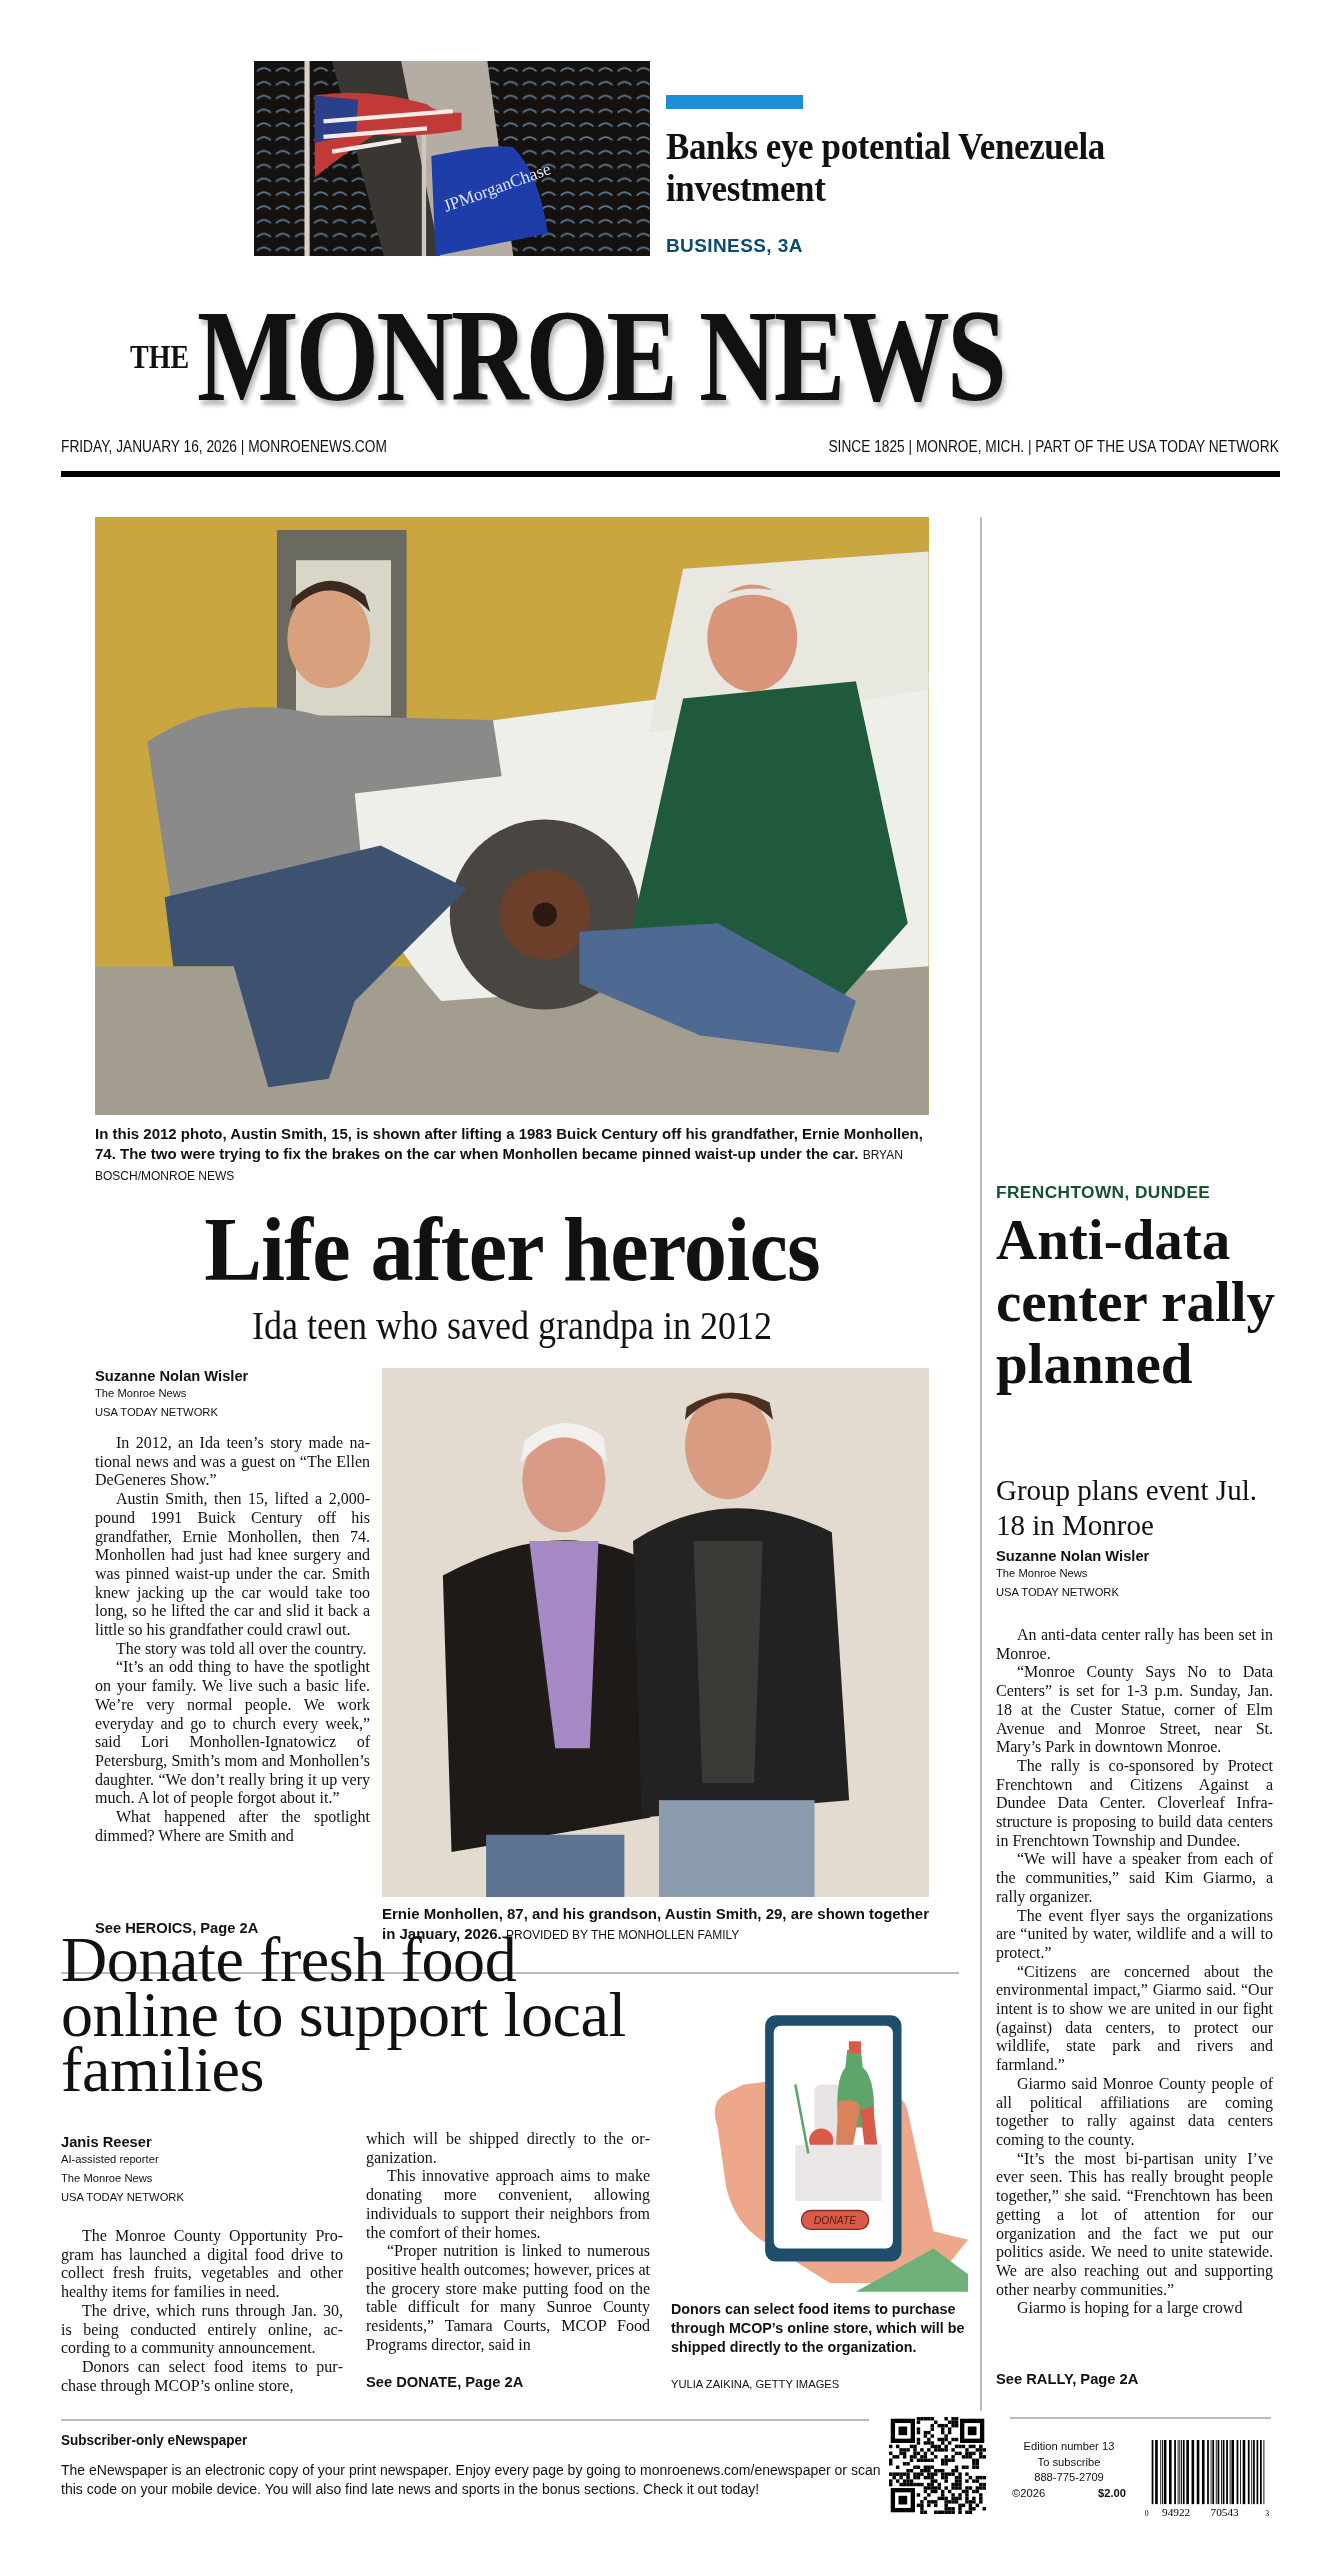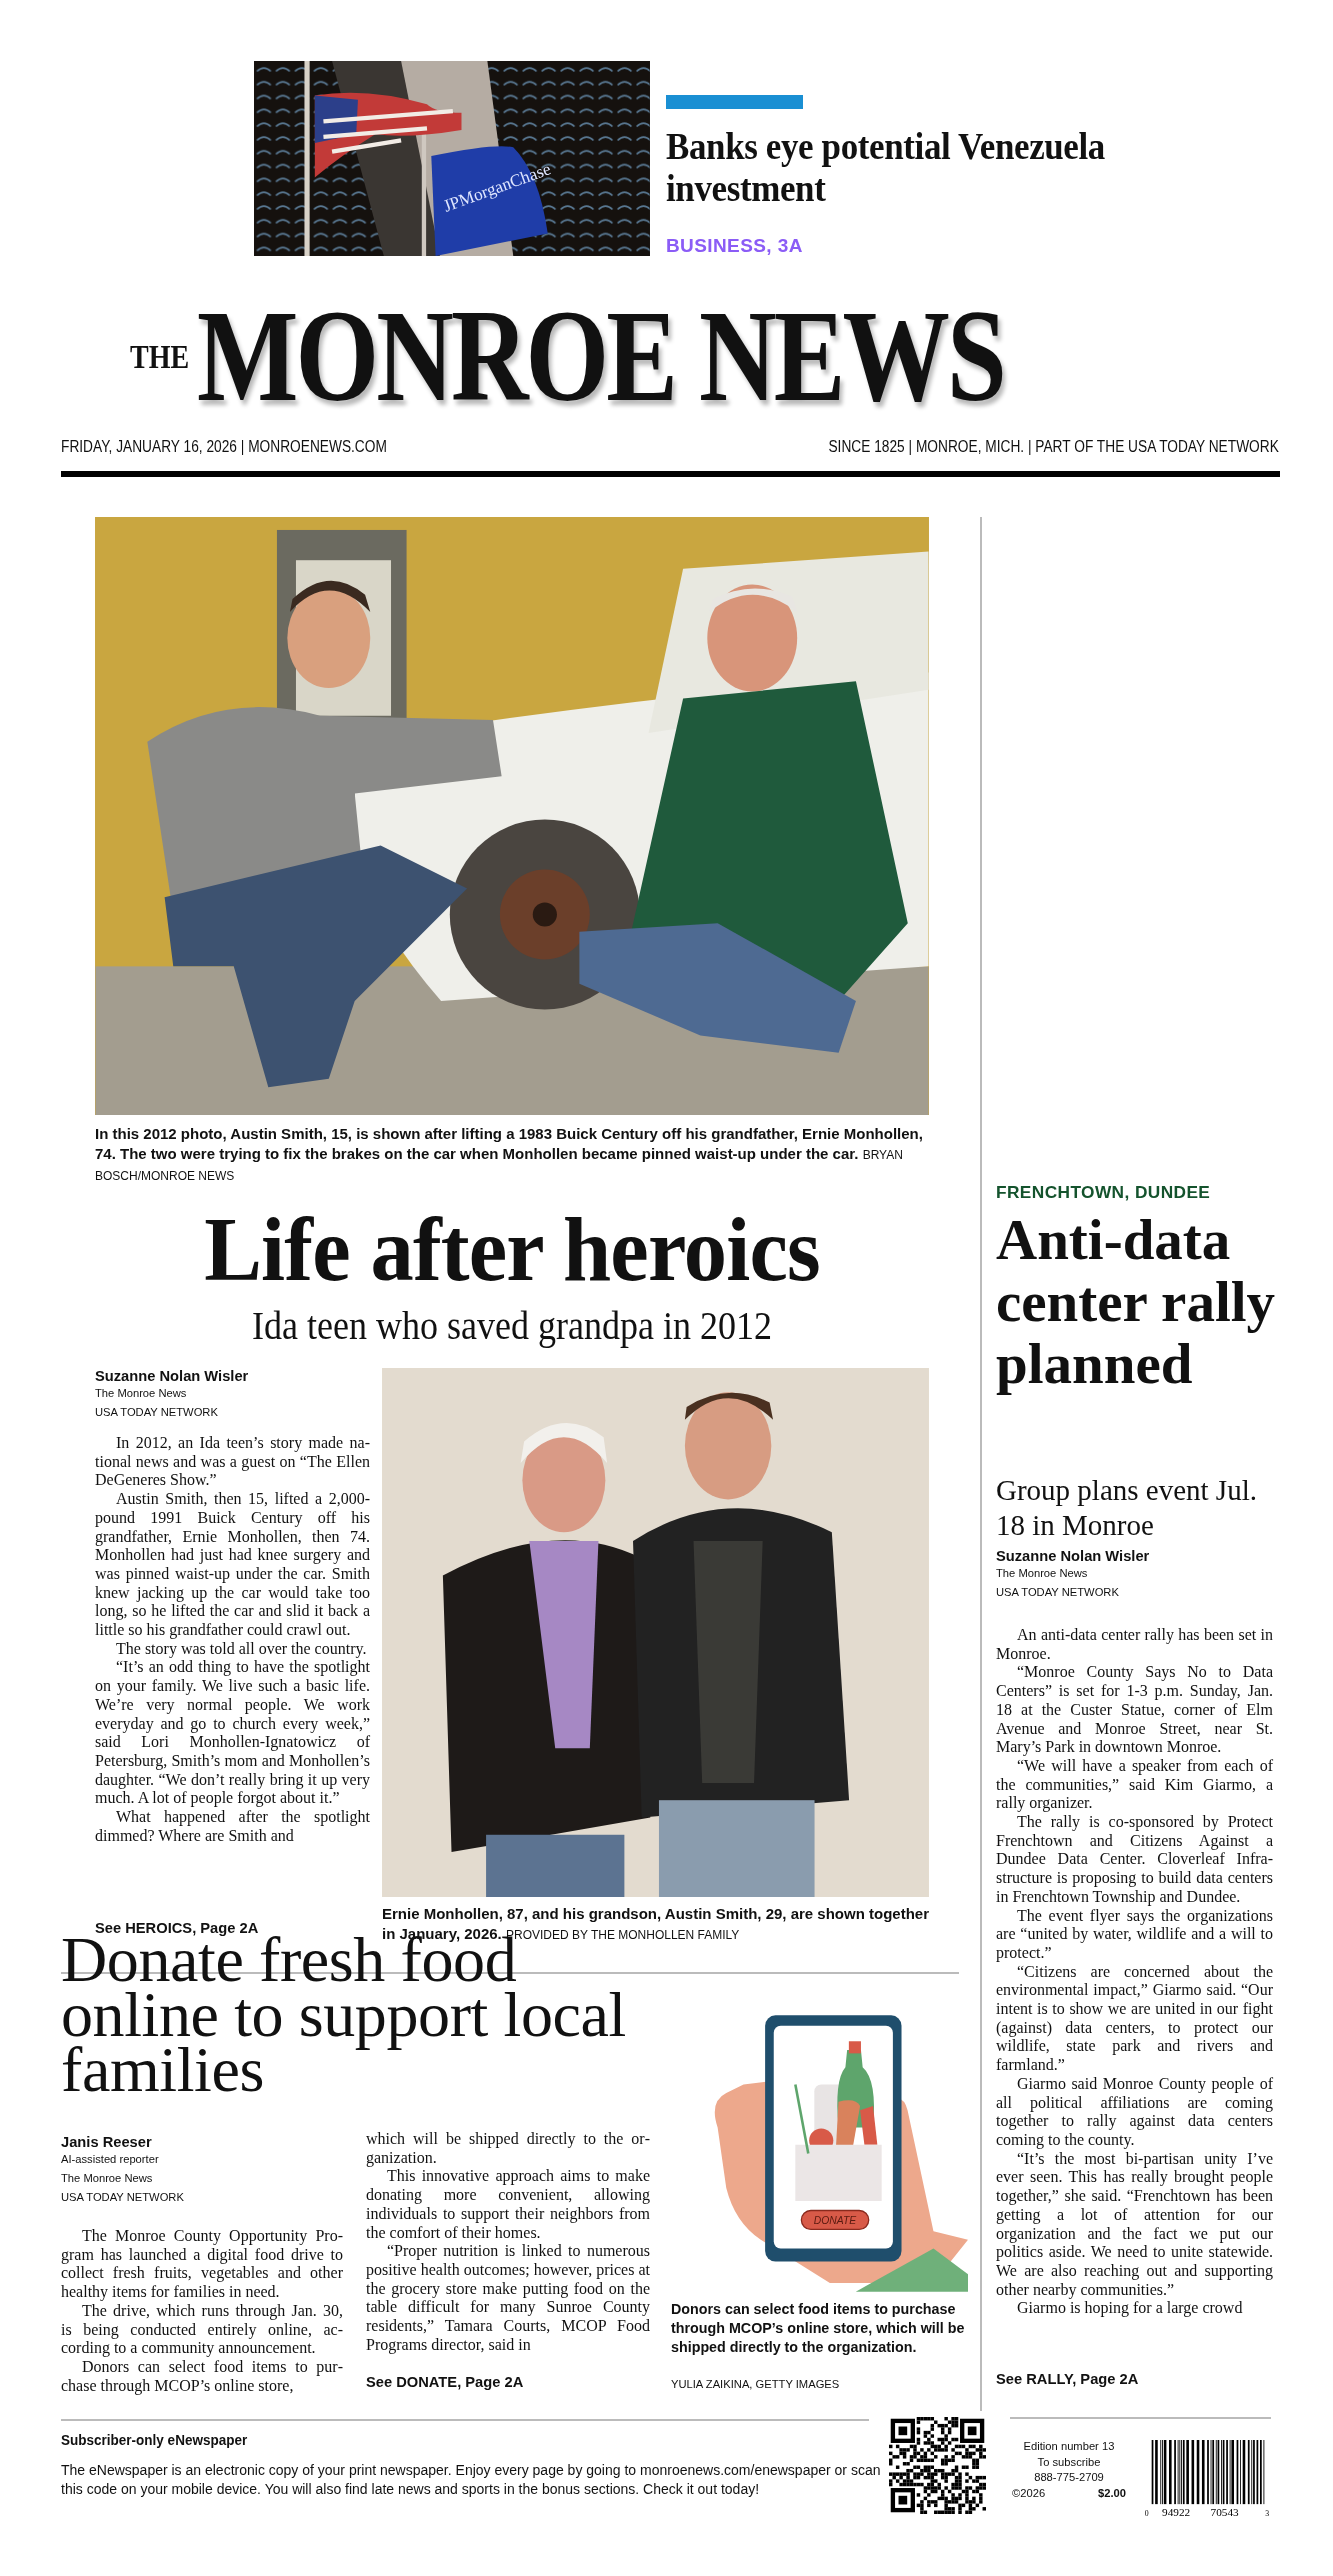--- a/index.html
+++ b/index.html
@@ -5,21 +5,21 @@
   html, body { margin: 0; padding: 0; background: #ffffff; }
   body { width: 1333px; height: 2576px; position: relative; overflow: hidden; color: #111; font-family: "Liberation Serif", serif; }
   .abs { position: absolute; }
   .sans { font-family: "Liberation Sans", sans-serif; }
   .serif { font-family: "Liberation Serif", serif; }
 
   
   #teaser-photo { left: 254px; top: 61px; width: 396px; height: 195px; overflow: hidden; background: #1a1612; }
   #teaser-bar { left: 666px; top: 95px; width: 137px; height: 14px; background: #1a8fd3; }
   #teaser-headline { left: 666px; top: 125px; width: 605px; font-size: 38px; font-weight: bold; line-height: 42px; letter-spacing: -0.4px; transform: scaleX(0.92); transform-origin: left top; }
-  #teaser-section { left: 666px; top: 235px; font-size: 19px; font-weight: bold; color: #8b5cf6; letter-spacing: 0.4px; }
+  #teaser-section { left: 666px; top: 235px; font-size: 19px; font-weight: bold; color: #0c4a6e; letter-spacing: 0.4px; }
 
   
   #mast-the { left: 130px; top: 339px; font-size: 33px; font-weight: bold; transform: scaleX(0.85); transform-origin: left top; }
   #mast-title { left: 197px; top: 291px; font-size: 131px; font-weight: bold; line-height: 130px; letter-spacing: -3.5px; transform: scaleX(0.82); transform-origin: left top; text-shadow: 3.5px 5.2px 5.2px rgba(0,0,0,0.28); white-space: nowrap; }
   #dateline-left { left: 61px; top: 438px; font-size: 15.6px; transform: scaleX(0.88); transform-origin: left top; white-space: nowrap; }
   #dateline-right { right: 54px; top: 438px; font-size: 15.6px; transform: scaleX(0.88); transform-origin: right top; white-space: nowrap; }
   #mast-rule { left: 61px; top: 471px; width: 1219px; height: 6px; background: #000; }
 
   
   #col-rule { left: 980px; top: 517px; width: 1.7px; height: 1894px; background: #bbb; }
@@ -180,22 +180,22 @@
 <div id="side-headline" class="abs serif">Anti-data center rally planned</div>
 <div id="side-subhead" class="abs serif">Group plans event Jul. 18 in Monroe</div>
 <div id="side-byline" class="abs sans">
   <div class="byline-name">Suzanne Nolan Wisler</div>
   <div class="byline-sub">The Monroe News</div>
   <div class="byline-sub">USA TODAY NETWORK</div>
 </div>
 <div id="side-body" class="abs body-text serif">
   <p>An anti-data center rally has been set in Monroe.</p>
   <p>“Monroe County Says No to Data Centers” is set for 1-3 p.m. Sunday, Jan. 18 at the Custer Statue, corner of Elm Avenue and Monroe Street, near St. Mary’s Park in downtown Monroe.</p>
+  <p>The rally is co-sponsored by Protect Frenchtown and Citizens Against a Dundee Data Center. Cloverleaf Infra­structure is proposing to build data centers in Frenchtown Township and Dundee.</p>
   <p>“We will have a speaker from each of the communities,” said Kim Giarmo, a rally organizer.</p>
-  <p>The rally is co-sponsored by Protect Frenchtown and Citizens Against a Dundee Data Center. Cloverleaf Infra­structure is proposing to build data centers in Frenchtown Township and Dundee.</p>
   <p>The event flyer says the organiza­tions are “united by water, wildlife and a will to protect.”</p>
   <p>“Citizens are concerned about the environmental impact,” Giarmo said. “Our intent is to show we are united in our fight (against) data centers, to pro­tect our wildlife, state park and rivers and farmland.”</p>
   <p>Giarmo said Monroe County people of all political affiliations are coming together to rally against data centers coming to the county.</p>
   <p>“It’s the most bi-partisan unity I’ve ever seen. This has really brought peo­ple together,” she said. “Frenchtown has been getting a lot of attention for our organization and the fact we put our politics aside. We need to unite statewide. We are also reaching out and supporting other nearby commu­nities.”</p>
   <p>Giarmo is hoping for a large crowd</p>
 </div>
 <div id="side-jump" class="abs sans see-link">See RALLY, Page 2A</div>
 
 <div id="donate-headline" class="abs serif">Donate fresh food online to support local families</div>
 <div id="donate-byline" class="abs sans">

